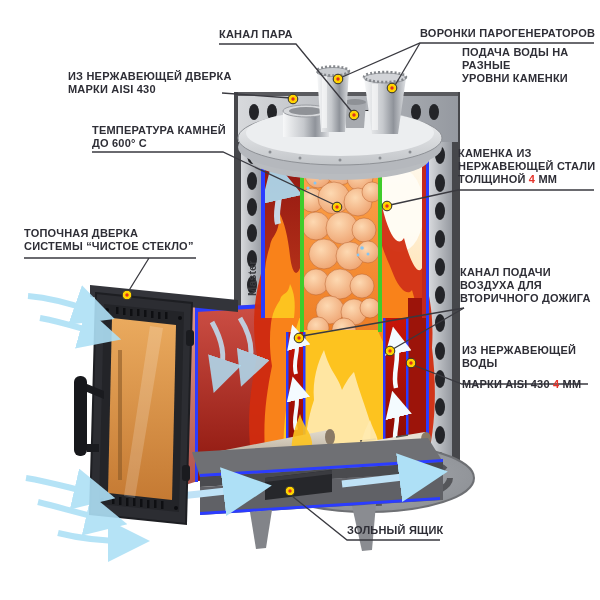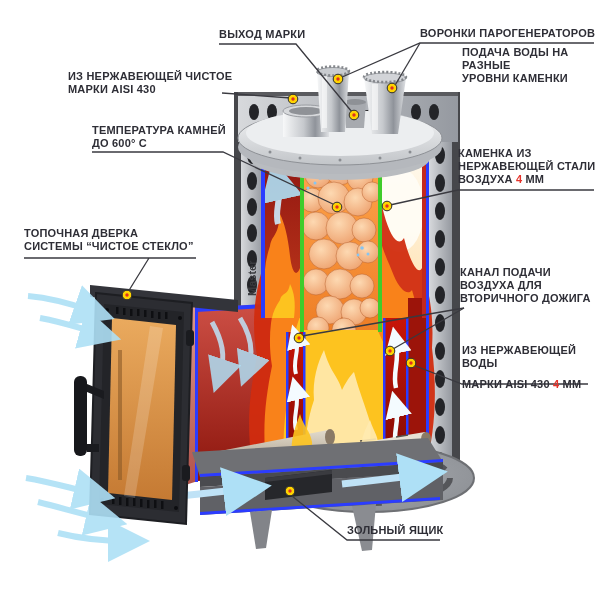--- a/index.html
+++ b/index.html
@@ -392,47 +392,47 @@
       <circle cx="127" cy="295" r="1.7"></circle>
           <circle cx="299" cy="338" r="1.7"></circle>
           <circle cx="390" cy="351" r="1.7"></circle>
       <circle cx="411" cy="363" r="1.7"></circle>
           <circle cx="290" cy="491" r="1.7"></circle>
     </g>
   </g>
 </svg>
 
 <div class="lbl" style="left:219px;top:28px">
-  <div>ВЫХОД МАРКИ</div>
+  <div>КАНАЛ ПАРА</div>
 </div>
 
 <div class="lbl" style="left:420px;top:27px">
   <div>ВОРОНКИ ПАРОГЕНЕРАТОРОВ</div>
 </div>
 
 <div class="lbl" style="left:462px;top:46px">
   <div>ПОДАЧА ВОДЫ НА</div>
   <div>РАЗНЫЕ</div>
   <div>УРОВНИ КАМЕНКИ</div>
 </div>
 
 <div class="lbl" style="left:68px;top:70px">
-  <div>ИЗ НЕРЖАВЕЮЩЕЙ ЧИСТОЕ</div>
+  <div>ИЗ НЕРЖАВЕЮЩЕЙ ДВЕРКА</div>
   <div>МАРКИ AISI 430</div>
 </div>
 
 <div class="lbl" style="left:92px;top:124px">
   <div>ТЕМПЕРАТУРА КАМНЕЙ</div>
   <div>ДО 600° С</div>
 </div>
 
 <div class="lbl" style="left:458px;top:147px">
   <div>КАМЕНКА ИЗ</div>
   <div>НЕРЖАВЕЮЩЕЙ СТАЛИ</div>
-  <div><span>ВОЗДУХА </span><span class="red">4</span><span> ММ</span></div>
+  <div><span>ТОЛЩИНОЙ </span><span class="red">4</span><span> ММ</span></div>
 </div>
 
 <div class="lbl" style="left:24px;top:227px">
   <div>ТОПОЧНАЯ ДВЕРКА</div>
   <div>СИСТЕМЫ “ЧИСТОЕ СТЕКЛО”</div>
 </div>
 
 <div class="lbl" style="left:460px;top:266px">
   <div>КАНАЛ ПОДАЧИ</div>
   <div>ВОЗДУХА ДЛЯ</div>

